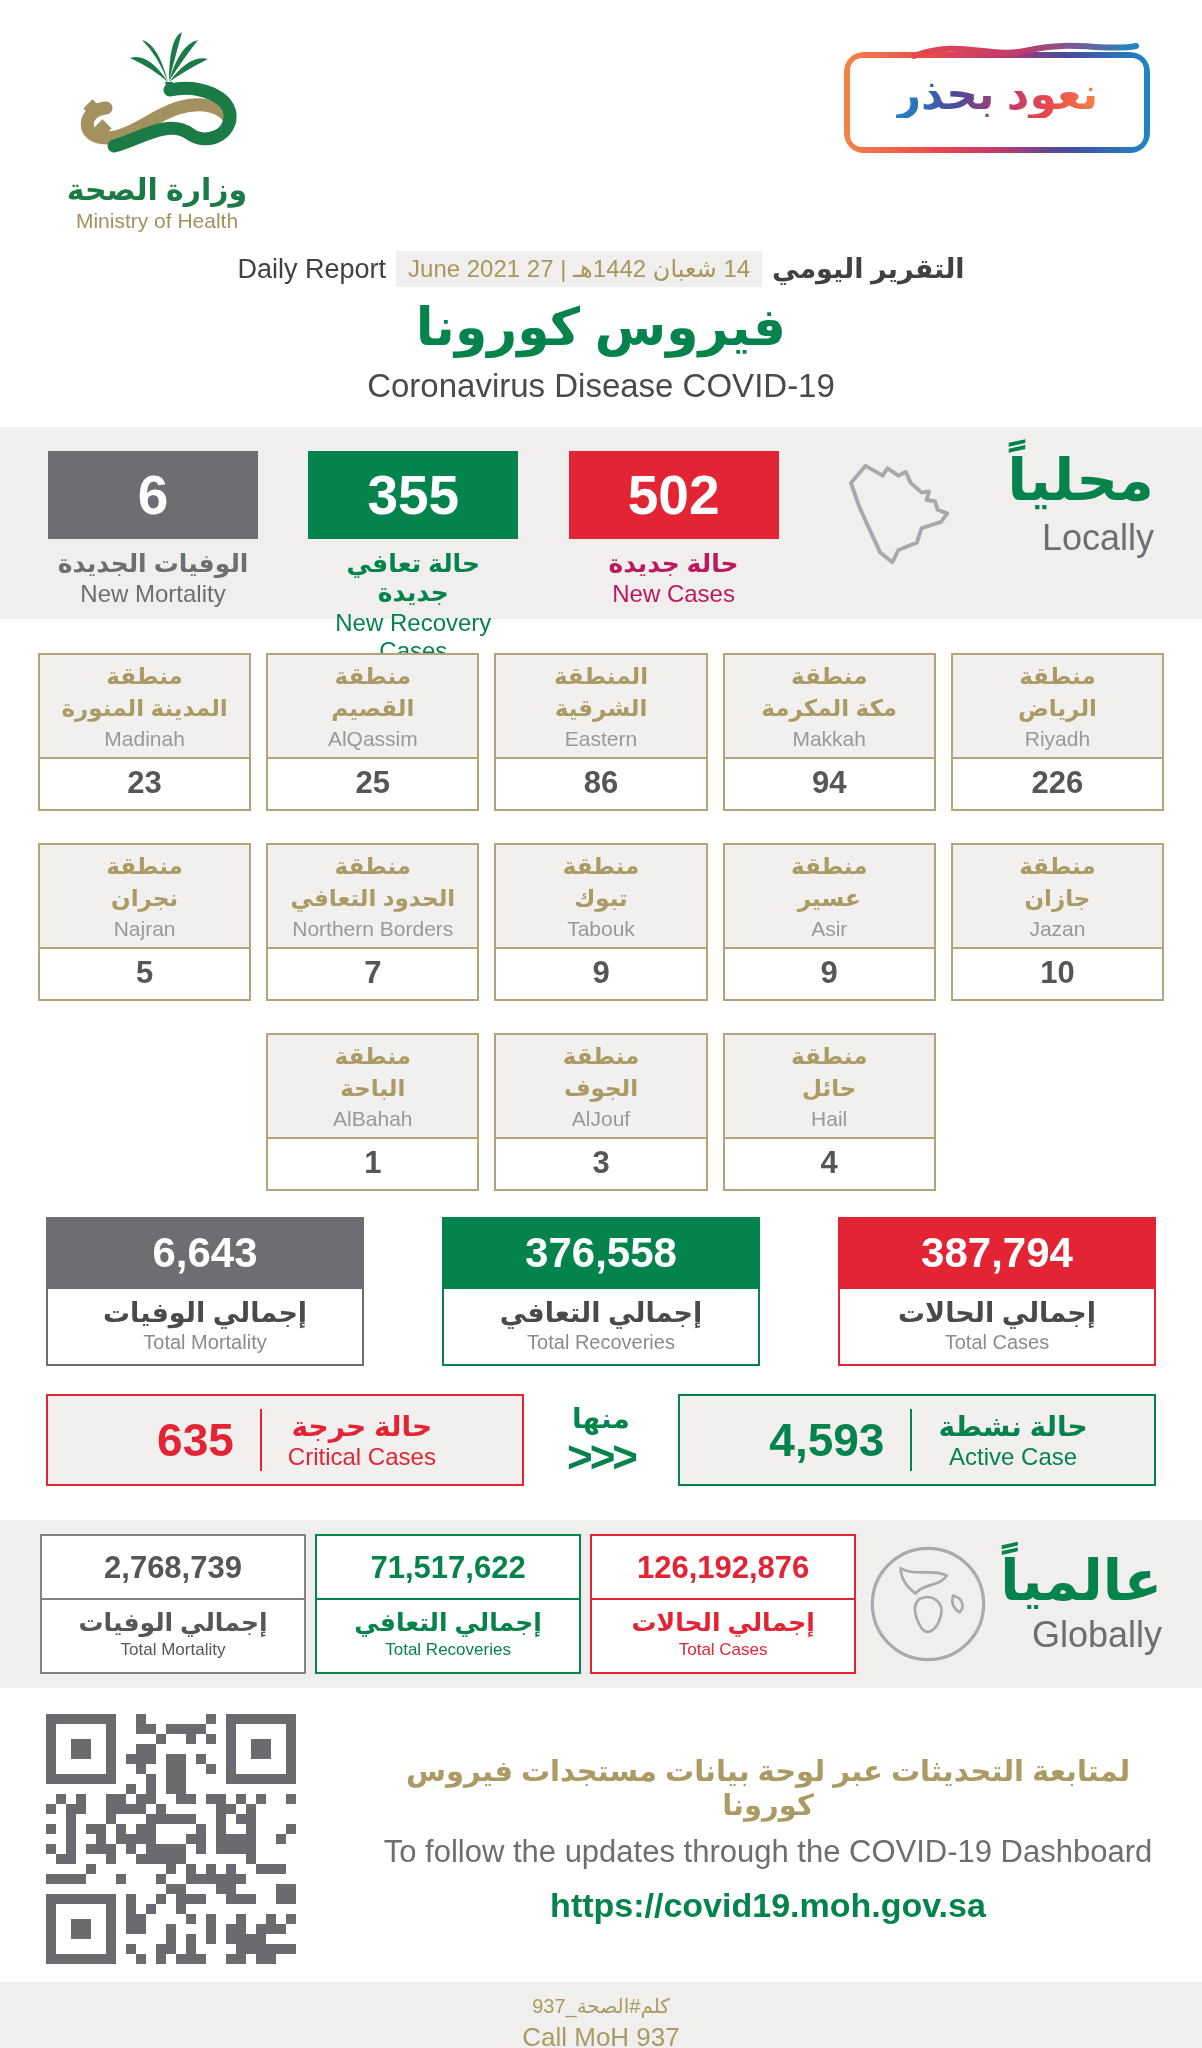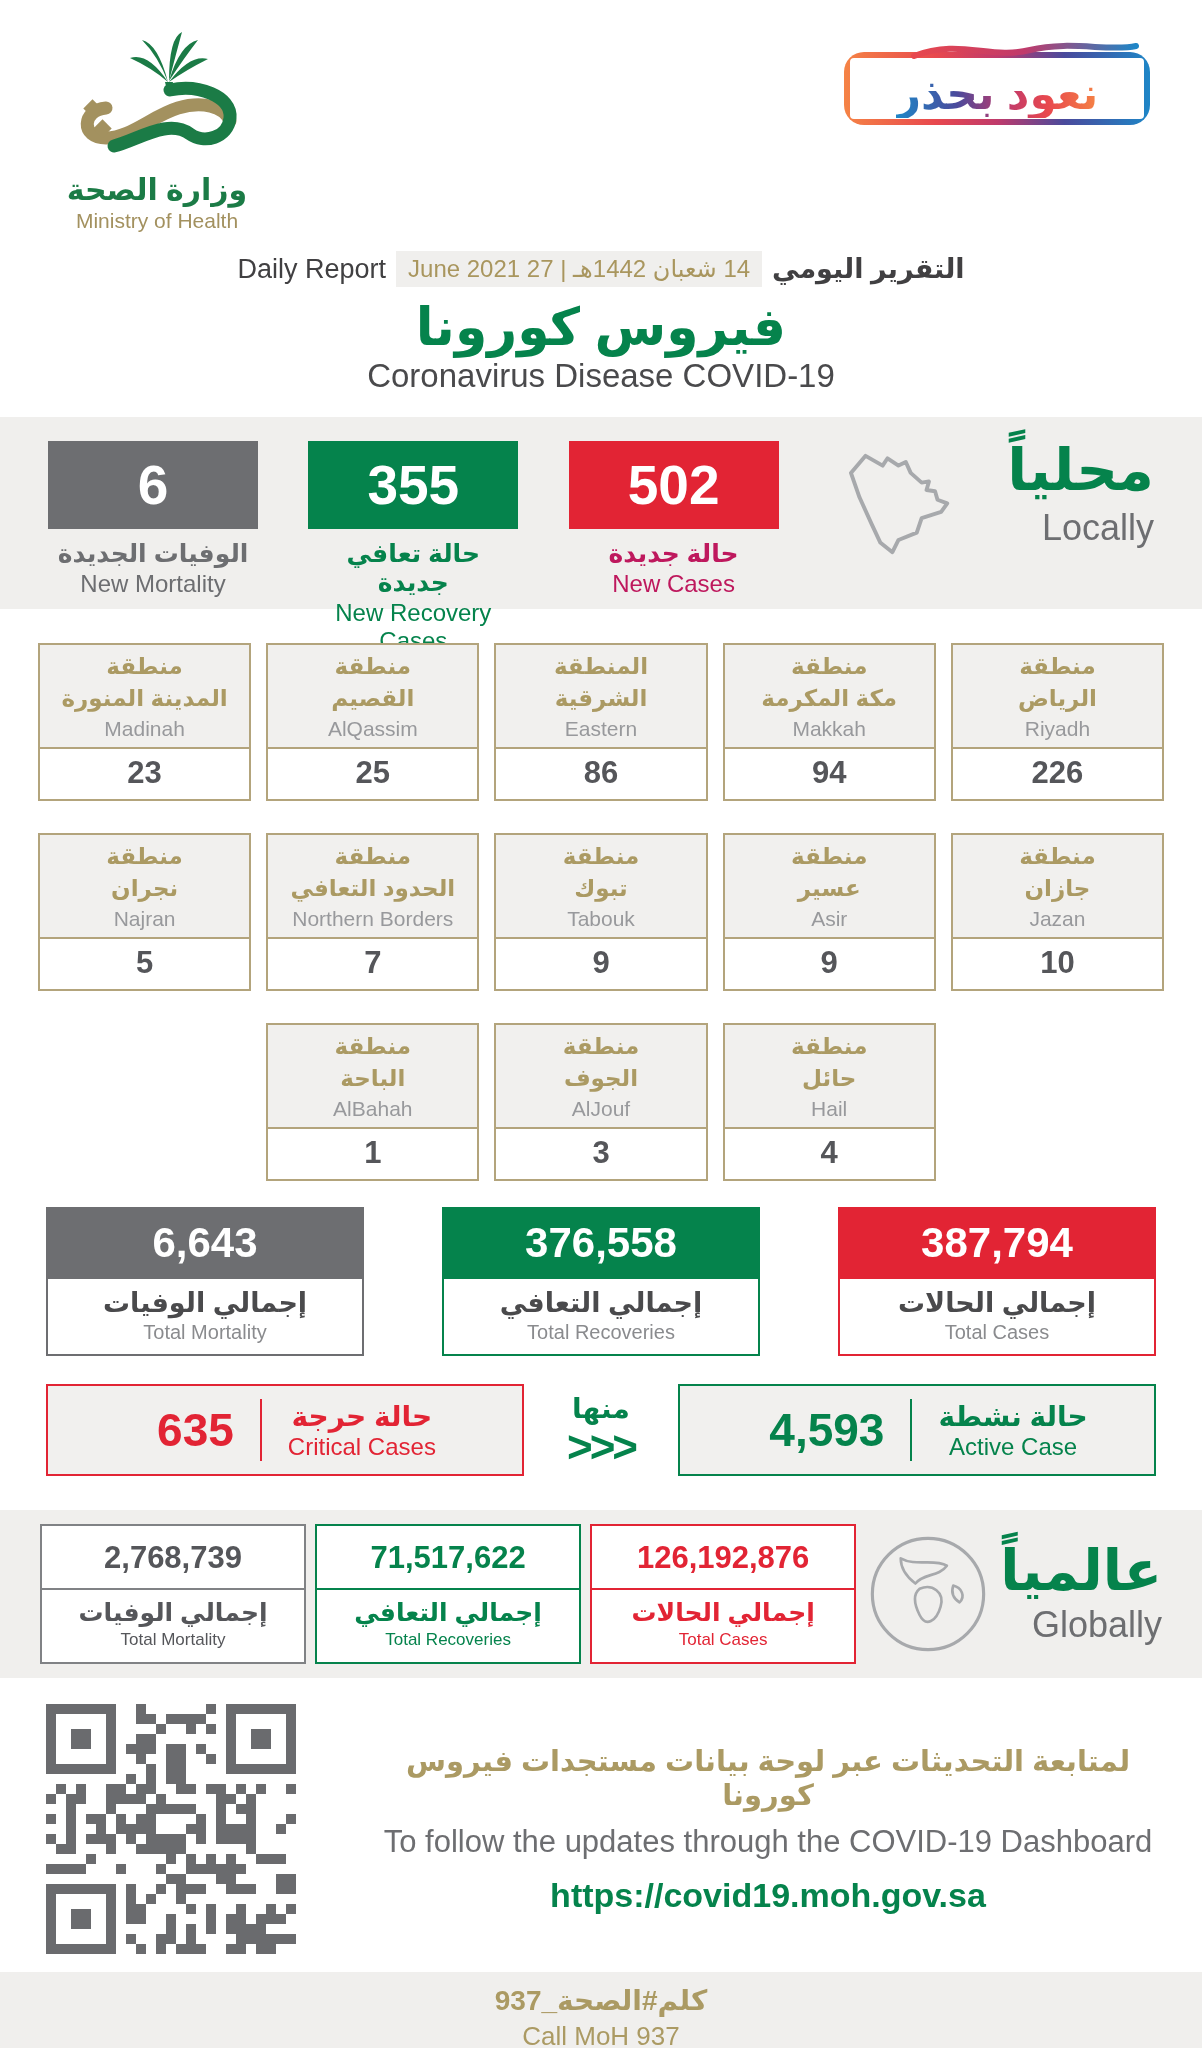--- a/index.html
+++ b/index.html
@@ -13,32 +13,32 @@
 
   
   .top-row { display:flex; justify-content:space-between; align-items:flex-start; padding:26px 44px 0 52px; }
   .logo { width:210px; text-align:center; }
   .logo-name-ar { color:#1b7b46; font-size:30px; font-weight:bold; margin-top:2px; }
   .logo-name-en { color:#a3915f; font-size:21px; margin-top:2px; }
   .badge-wrap { margin-top:26px; margin-right:8px; position:relative; width:306px; }
   .badge-wave { position:absolute; top:-16px; right:10px; }
   .badge-border { border-radius:20px; padding:6px;
       background:linear-gradient(90deg,#f58345 0%,#e8484e 30%,#c03a6b 50%,#4a4a9c 72%,#1e86c7 100%); }
-  .badge-inner { background:#ffffff; border-radius:4px; padding:10px 20px 0; text-align:center; }
+  .badge-inner { background:#ffffff; border-radius:12px; padding:10px 20px 28px; text-align:center; }
   .badge-text { font-size:44px; font-weight:bold; direction:rtl; white-space:nowrap;
       background:linear-gradient(90deg,#1e86c7 0%,#4a4a9c 30%,#c03a6b 55%,#e8484e 75%,#f58345 100%);
       -webkit-background-clip:text; background-clip:text; -webkit-text-fill-color:transparent; }
 
   .report-line { direction:rtl; display:flex; justify-content:center; align-items:center; gap:10px; margin-top:18px; }
   .report-ar { font-size:27px; font-weight:bold; color:#414042; }
   .report-en { font-size:27px; color:#414042; }
   .date-box { background:#f0efed; color:#a9965e; font-size:24px; padding:4px 12px; direction:rtl; white-space:nowrap; }
 
   .title-ar { text-align:center; color:#05834c; font-size:52px; font-weight:bold; margin-top:10px; direction:rtl; }
-  .title-en { text-align:center; color:#4a4a4c; font-size:33px; margin-top:0; }
+  .title-en { text-align:center; color:#4a4a4c; font-size:33px; margin-top:10px; }
 
   
   .band { background:#f0efed; }
   .locally-band { margin-top:22px; padding:24px 48px 20px; display:flex; direction:rtl; align-items:flex-start; justify-content:space-between; height:192px; }
   .locally-head { text-align:left; display:flex; flex-direction:column; align-items:flex-start; direction:ltr; }
   .locally-ar { color:#05834c; font-size:58px; font-weight:bold; line-height:1.0; direction:rtl; align-self:flex-end; }
   .locally-en { color:#6d6e71; font-size:36px; margin-top:8px; align-self:flex-end; }
   .sa-map { margin-top:2px; }
   .stat { width:210px; text-align:center; }
   .stat-box { height:88px; display:flex; align-items:center; justify-content:center; color:#fff; font-size:55px; font-weight:bold; }
@@ -92,21 +92,21 @@
   
   .qr-section { display:flex; align-items:center; padding:26px 46px 18px; gap:84px; }
   .qr-box { width:250px; height:250px; flex:0 0 auto; }
   .dash { flex:1; text-align:center; }
   .dash-ar { color:#ab9a63; font-size:29px; font-weight:bold; direction:rtl; }
   .dash-en { color:#6d6e71; font-size:31px; margin-top:12px; }
   .dash-url { color:#05834c; font-size:34px; font-weight:bold; margin-top:16px; display:inline-block; text-decoration:none; }
 
   
   .call-band { text-align:center; padding:12px 0 14px; }
-  .call-ar { color:#ab9a63; font-size:28px; font-weight:bold; direction:rtl; }
+  .call-ar { color:#ab9a63; font-size:20px; font-weight:normal; direction:rtl; }
   .call-en { color:#ab9a63; font-size:26px; margin-top:4px; }
 </style>
 </head>
 <body>
 
 <div class="page">
 
   <div class="top-row">
     <div class="logo">
       <svg width="170" height="140" viewBox="0 0 170 140">

